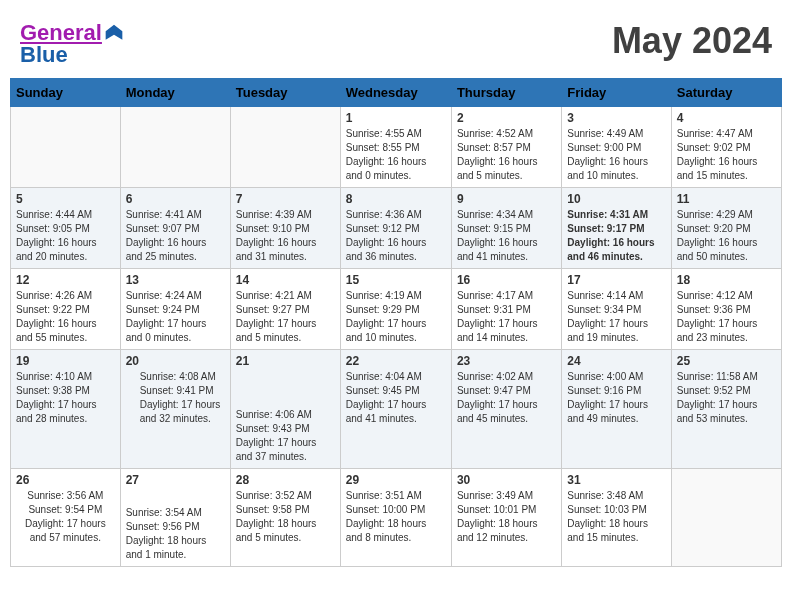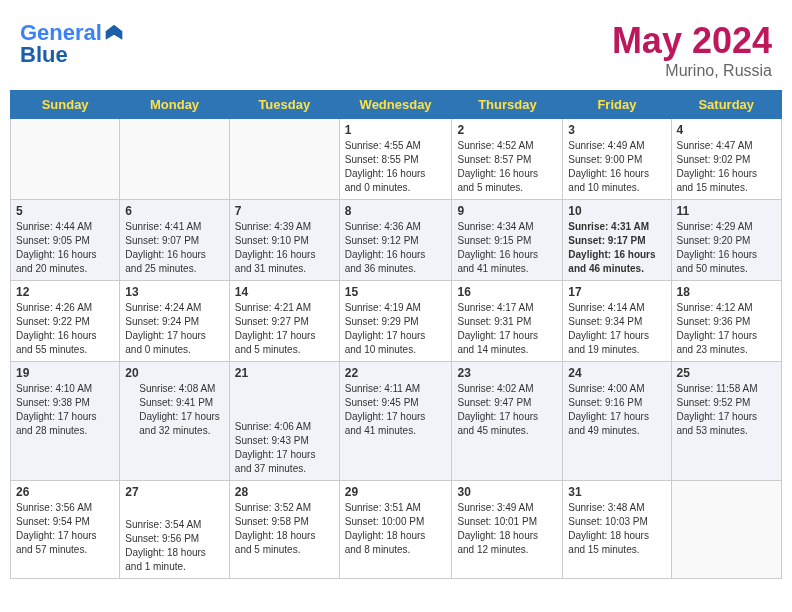--- a/index.html
+++ b/index.html
@@ -20,50 +20,50 @@
       display: flex;
       flex-direction: column;
     }
     .logo-text {
       display: flex;
       align-items: center;
       font-size: 22px;
       font-weight: bold;
       color: #333;
     }
-    .logo-general { color: #3b82f6; font-weight: bold; }
+    .logo-general { color: #a21caf; font-weight: bold; text-decoration: underline; }
     .logo-blue { color: #1a5fa8; font-weight: bold; }
     .logo-icon {
       width: 20px;
       height: 20px;
       margin-left: 2px;
     }
     .month-title {
       text-align: right;
     }
     .month-title h1 {
       font-size: 36px;
-      color: #be185d;
+      color: #404040;
       font-weight: bold;
     }
     .month-title h2 {
       font-size: 16px;
       color: #666;
       font-weight: normal;
     }
     .calendar {
       width: 100%;
       border-collapse: collapse;
       margin-top: 5px;
     }
     .calendar th {
       background-color: #2e75b6;
-      color: #fde047;
-      padding: 6px 19px;
-      text-align: center;
+      color: #000000;
+      padding: 6px 5px;
+      text-align: left;
       font-size: 13px;
       border: 1px solid #2e75b6;
     }
     .calendar td {
       border: 1px solid #ccc;
       vertical-align: top;
       padding: 4px 5px;
       font-size: 10px;
       color: #333;
       width: 113px;
@@ -96,21 +96,20 @@
     <div class="logo-text">
       <span class="logo-general">General</span>
       <svg class="logo-icon" viewBox="0 0 24 24">
         <polygon points="12,2 22,10 22,20 12,14 2,20 2,10" fill="#1a5fa8"></polygon>
       </svg>
     </div>
     <span class="logo-blue" style="font-size:22px; font-weight:bold; color:#1a5fa8; margin-top:-4px;">Blue</span>
   </div>
   <div class="month-title">
     <h1>May 2024</h1>
-    <h2>Murino, Russia</h2>
   </div>
 </div>
 
 <table class="calendar">
   <thead>
     <tr>
     <th>Sunday</th>
         <th>Monday</th>
         <th>Tuesday</th>
         <th>Wednesday</th>
@@ -272,21 +271,21 @@
         </td>
         <td>
           <div class="day-number">21</div>
           <div class="day-info" style="white-space: pre-line; margin-top: 40px;">Sunrise: 4:06 AM
 Sunset: 9:43 PM
 Daylight: 17 hours
 and 37 minutes.</div>
         </td>
         <td>
           <div class="day-number">22</div>
-          <div class="day-info" style="white-space: pre-line;">Sunrise: 4:11 AM
+          <div class="day-info" style="white-space: pre-line;">Sunrise: 4:04 AM
 Sunset: 9:45 PM
 Daylight: 17 hours
 and 41 minutes.</div>
         </td>
         <td>
           <div class="day-number">23</div>
           <div class="day-info" style="white-space: pre-line;">Sunrise: 4:02 AM
 Sunset: 9:47 PM
 Daylight: 17 hours
 and 45 minutes.</div>
@@ -302,21 +301,21 @@
           <div class="day-number">25</div>
           <div class="day-info" style="white-space: pre-line;">Sunrise: 11:58 AM
 Sunset: 9:52 PM
 Daylight: 17 hours
 and 53 minutes.</div>
         </td>
       </tr>
       <tr>
         <td>
           <div class="day-number">26</div>
-          <div class="day-info" style="white-space: pre-line;">Sunrise: 3:56 AM
+          <div class="day-info" style="white-space: pre-line; text-align: center;">Sunrise: 3:56 AM
 Sunset: 9:54 PM
 Daylight: 17 hours
 and 57 minutes.</div>
         </td>
         <td>
           <div class="day-number">27</div>
           <div class="day-info" style="white-space: pre-line; margin-top: 19px;">Sunrise: 3:54 AM
 Sunset: 9:56 PM
 Daylight: 18 hours
 and 1 minute.</div>

